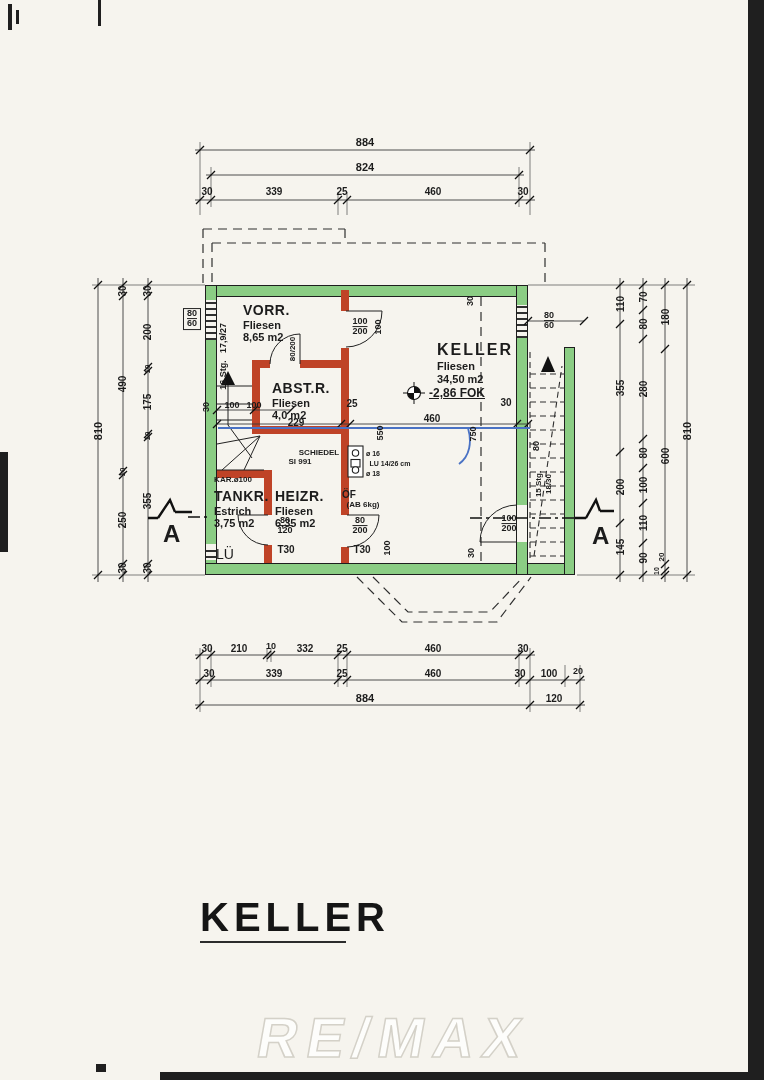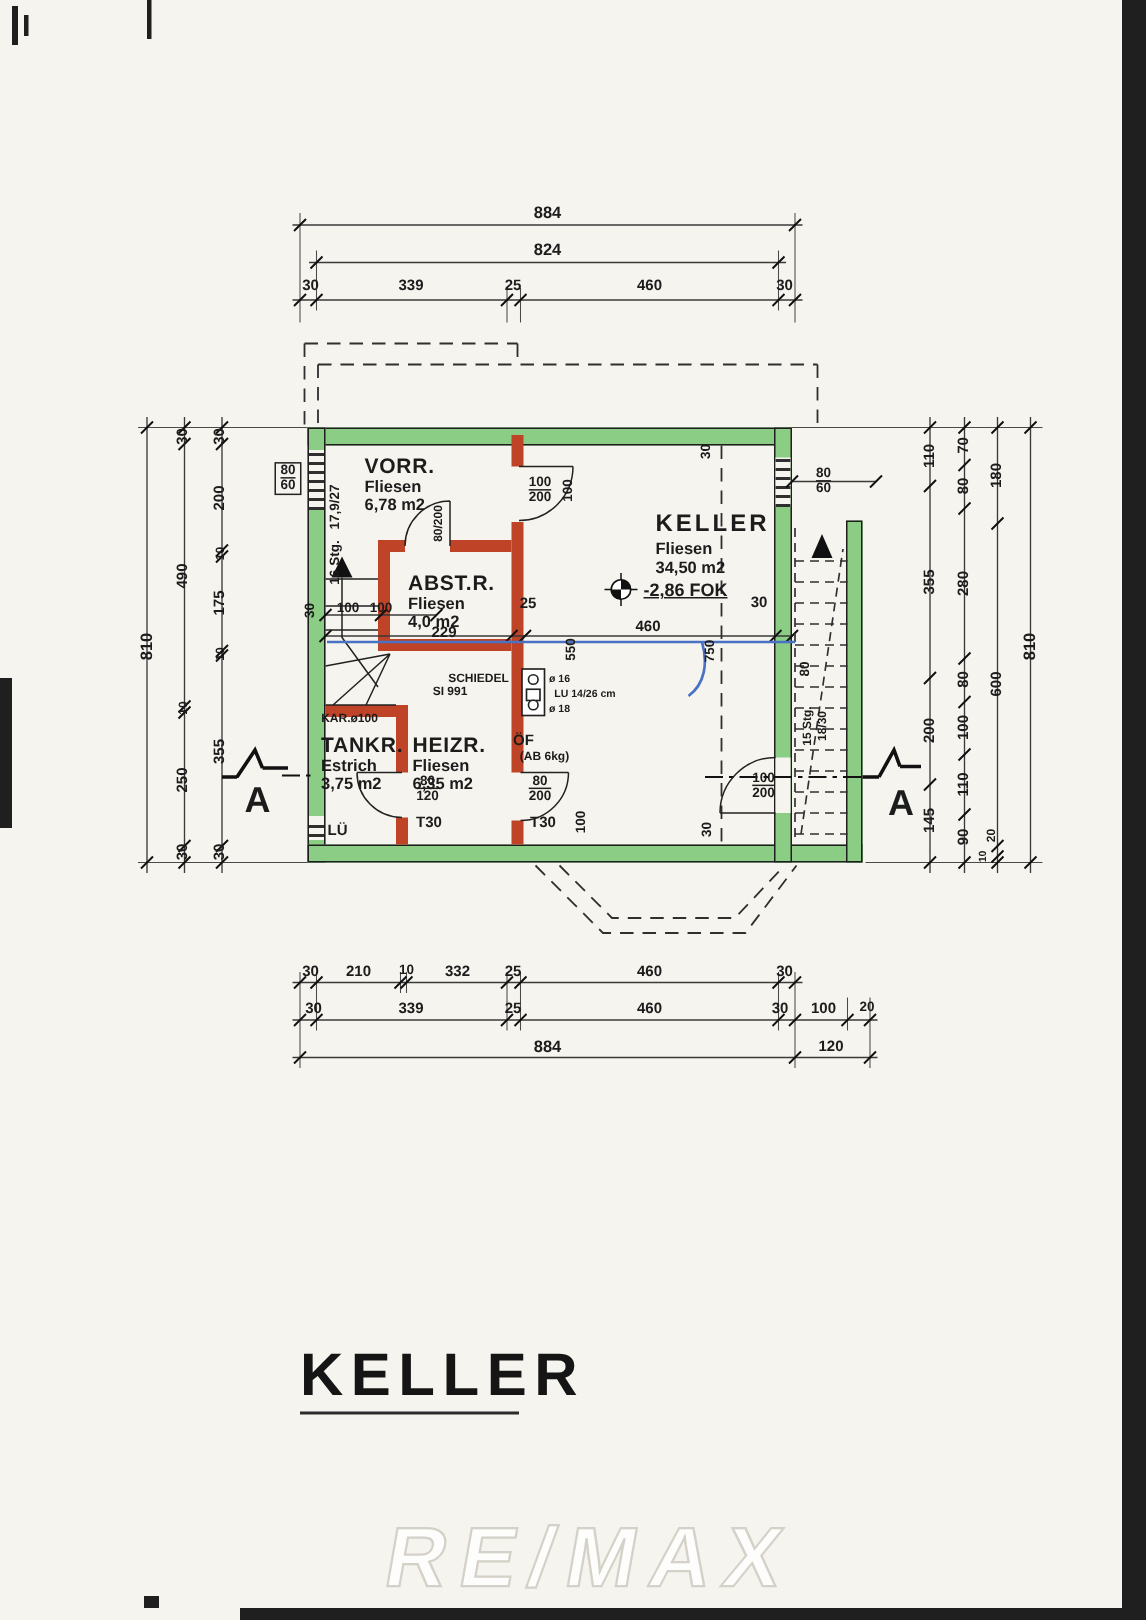--- a/index.html
+++ b/index.html
@@ -102,21 +102,21 @@
       <path fill="#111" d="M414,393 L414,386.5 A6.5,6.5 0 0 1 420.5,393 Z M414,393 L414,399.5 A6.5,6.5 0 0 1 407.5,393 Z"></path>
     </g>
 
     <path stroke="#111" stroke-width="2.4" fill="none" d="M148,518H158M158,518L170,500L175,512M175,512H192M575,518H586M586,518L596,500L600,511M600,511H614"></path>
     <path stroke="#111" stroke-width="1.4" fill="none" stroke-dasharray="12 4 3 4" d="M188,517H207M470,518H577"></path>
   </svg>
 
   <div class="room" style="left:243px;top:302px;">
     <div class="rname">VORR.</div>
     <div class="rsub">Fliesen</div>
-    <div class="rsub">6,78 m2</div>
+    <div class="rsub">8,65 m2</div>
   </div>
   <div class="room" style="left:272px;top:380px;">
     <div class="rname">ABST.R.</div>
     <div class="rsub">Fliesen</div>
     <div class="rsub">4,0 m2</div>
   </div>
   <div class="room big" style="left:437px;top:341px;">
     <div class="rname">KELLER</div>
     <div class="rsub">Fliesen</div>
     <div class="rsub">34,50 m2</div>
@@ -204,21 +204,21 @@
       <span class="ann" style="left: 473px; top: 434px; font-size: 9px; font-weight: 600; transform: translate(-50%, -50%) rotate(-90deg);">750</span>
       <span class="ann" style="left: 296px; top: 422px; font-size: 10px; font-weight: 600; transform: translate(-50%, -50%);">229</span>
       <span class="ann" style="left: 233px; top: 479px; font-size: 8px; font-weight: 600; transform: translate(-50%, -50%);">KAR.ø100</span>
       <span class="ann" style="left: 319px; top: 452px; font-size: 8px; font-weight: 600; transform: translate(-50%, -50%);">SCHIEDEL</span>
       <span class="ann" style="left: 300px; top: 461px; font-size: 8px; font-weight: 600; transform: translate(-50%, -50%);">SI 991</span>
       <span class="ann" style="left: 373px; top: 453px; font-size: 7px; font-weight: 600; transform: translate(-50%, -50%);">ø 16</span>
       <span class="ann" style="left: 390px; top: 463px; font-size: 7px; font-weight: 600; transform: translate(-50%, -50%);">LU 14/26 cm</span>
       <span class="ann" style="left: 373px; top: 473px; font-size: 7px; font-weight: 600; transform: translate(-50%, -50%);">ø 18</span>
       <span class="ann" style="left: 349px; top: 494px; font-size: 10px; font-weight: 600; transform: translate(-50%, -50%);">ÖF</span>
       <span class="ann" style="left: 363px; top: 504px; font-size: 8px; font-weight: 700; transform: translate(-50%, -50%);">(AB 6kg)</span>
-      <span class="ann" style="left: 225px; top: 554px; font-size: 10px; font-weight: 700; transform: translate(-50%, -50%);">LÜ</span>
+      <span class="ann" style="left: 225px; top: 554px; font-size: 14px; font-weight: 400; transform: translate(-50%, -50%);">LÜ</span>
       <span class="ann" style="left: 362px; top: 549px; font-size: 10px; font-weight: 700; transform: translate(-50%, -50%);">T30</span>
       <span class="ann" style="left: 286px; top: 549px; font-size: 10px; font-weight: 700; transform: translate(-50%, -50%);">T30</span>
       <span class="ann" style="left: 536px; top: 446px; font-size: 9px; font-weight: 600; transform: translate(-50%, -50%) rotate(-90deg);">80</span>
       <span class="ann" style="left: 538px; top: 484px; font-size: 8px; font-weight: 600; transform: translate(-50%, -50%) rotate(-90deg);">15 Stg.</span>
       <span class="ann" style="left: 548px; top: 484px; font-size: 8px; font-weight: 600; transform: translate(-50%, -50%) rotate(-90deg);">18/30</span>
       <span class="ann" style="left: 387px; top: 548px; font-size: 9px; font-weight: 600; transform: translate(-50%, -50%) rotate(-90deg);">100</span>
       <span class="ann" style="left: 471px; top: 553px; font-size: 9px; font-weight: 600; transform: translate(-50%, -50%) rotate(-90deg);">30</span>
       <span class="ann fracbox" style="left: 192px; top: 319px; font-size: 9px; font-weight: 600; transform: translate(-50%, -50%);"><span class="frac"><div>80</div><div class="fb">60</div></span></span>
       <span class="ann" style="left: 360px; top: 327px; font-size: 9px; font-weight: 600; transform: translate(-50%, -50%);"><span class="frac"><div>100</div><div class="fb">200</div></span></span>
       <span class="ann" style="left: 549px; top: 321px; font-size: 9px; font-weight: 600; transform: translate(-50%, -50%);"><span class="frac"><div>80</div><div class="fb">60</div></span></span>

